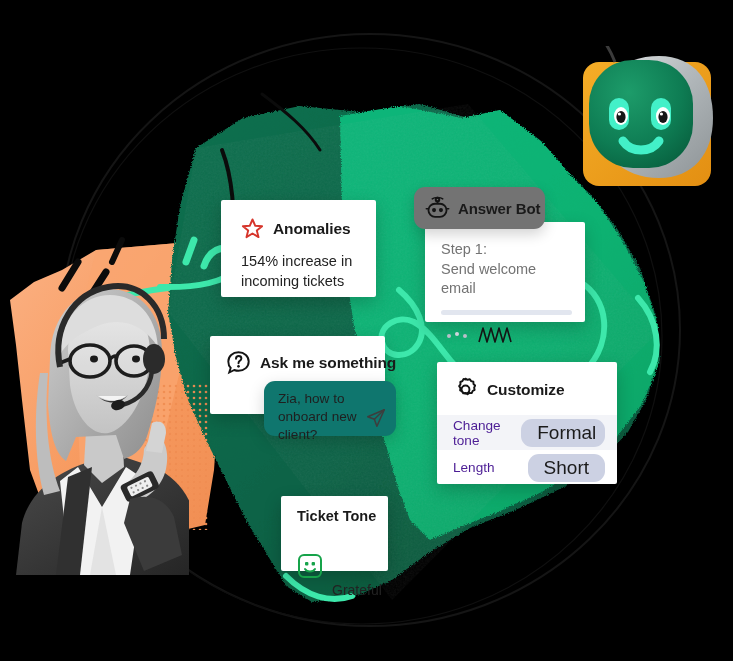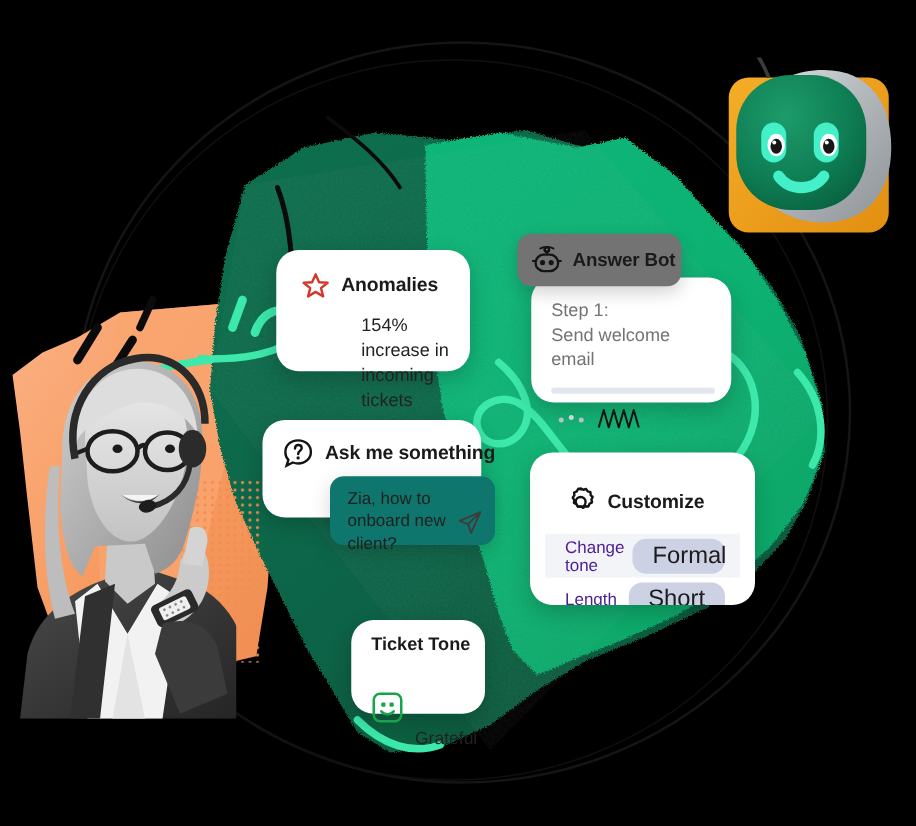--- a/index.html
+++ b/index.html
@@ -49,42 +49,41 @@
     left: 571px;
     top: 46px;
     width: 152px;
     height: 146px;
   }
 
   
   .card {
     position: absolute;
     background: #ffffff;
-    border-radius: 18px;
+    border-radius: 2px;
     box-shadow: 0 6px 18px rgba(0,0,0,0.20);
     box-sizing: border-box;
   }
   .card-head {
     display: flex;
     align-items: center;
     gap: 9px;
   }
   .card-title {
     font-size: 15.5px;
     font-weight: bold;
     color: #1a1a1a;
     letter-spacing: -0.1px;
     white-space: nowrap;
   }
   .card-body-text {
     font-size: 14.5px;
     color: #222222;
     line-height: 1.38;
     margin-top: 11px;
-    margin-left: 48px;
   }
 
   
   #card-anomalies {
     left: 221px; top: 200px; width: 155px; height: 97px;
     padding: 17px 16px 0 20px;
   }
 
   
   #answerbot-pill {
@@ -156,22 +155,22 @@
     line-height: 1.33;
     max-width: 112px;
   }
   .send-icon-wrap {
     position: absolute;
     right: 9px; bottom: 7px;
   }
 
   
   #card-customize {
-    left: 424px; top: 362px; width: 180px; height: 122px;
-    padding: 12px;
+    left: 437px; top: 362px; width: 180px; height: 122px;
+    padding: 0;
     overflow: hidden;
   }
   #card-customize .card-head { padding: 15px 0 0 16px; }
   .opt-row {
     display: flex;
     align-items: center;
     justify-content: space-between;
     height: 35px;
     padding: 0 12px 0 16px;
     box-sizing: border-box;

